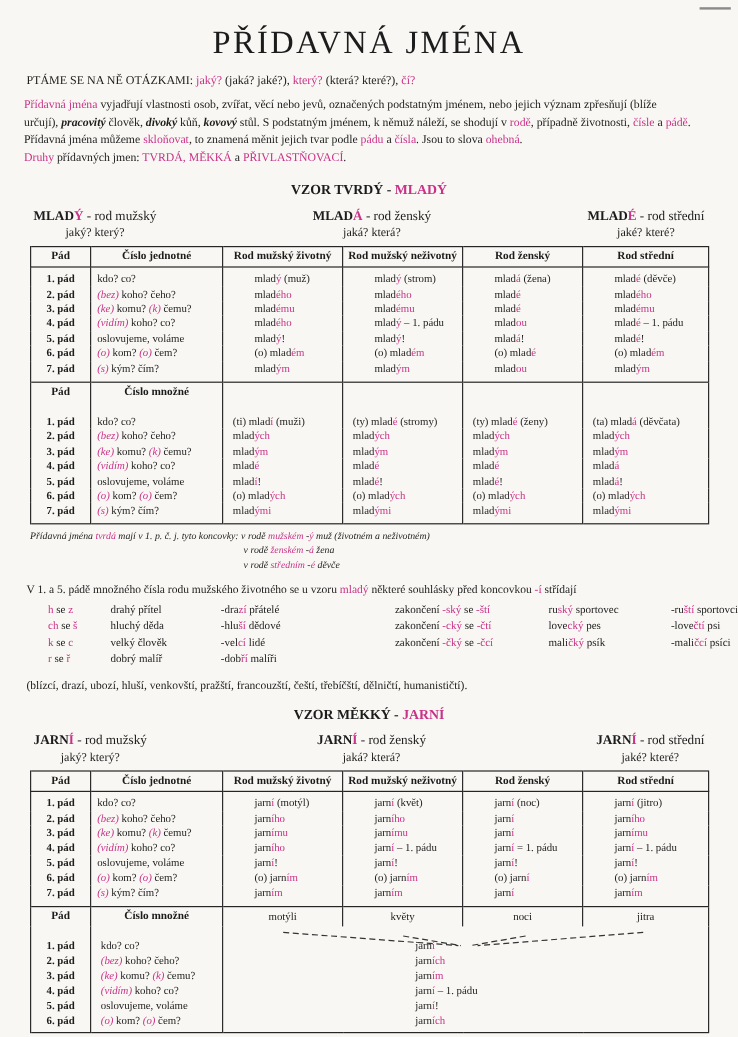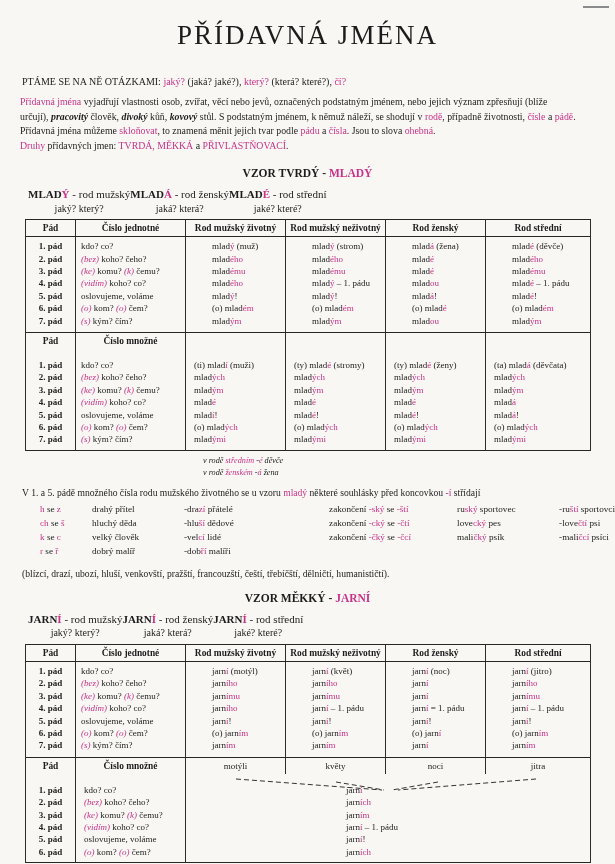--- a/index.html
+++ b/index.html
@@ -10,25 +10,25 @@
   }
   .acc{color:var(--acc,#c93288);}
   .bld{font-weight:bold;}
   .ita{font-style:italic;}
 
   .artifact{position:absolute;top:6px;right:6px;width:26px;height:2px;background:#8a8a8a;}
 
   .title{
     text-align:center;margin-top:20px;font-size:27px;letter-spacing:2px;
   }
-  .qline{margin:25px 0 0 22px;font-size:10px;}
+  .qline{margin:11px 0 0 22px;font-size:10px;}
   .intro{margin:8px 22px 0 20px;font-size:9.8px;line-height:1.5;}
 
   .vzor{ text-align:center;font-size:11.5px;margin-top:13px;}
-  .genders{display:flex;margin:8px 28px 0 28px;font-size:10px;font-family:Liberation Serif, serif;}
+  .genders{display:flex;justify-content:space-between;margin:8px 28px 0 28px;font-size:10px;font-family:Liberation Serif, serif;}
   .gender{text-align:center;line-height:1.35;}
   .gender .gname{font-size:11px;}
 
   table.decl{
     margin:4px 16px 0 25px;border-collapse:collapse;width:565px;font-size:9px;
     border:1.6px solid #262626;table-layout:fixed;
   }
   table.decl col.c1{width:50px;} table.decl col.c2{width:110px;}
   table.decl col.c3{width:100px;} table.decl col.c4{width:100px;}
   table.decl col.c5{width:100px;} table.decl col.c6{width:105px;}
@@ -244,22 +244,23 @@
         <td class="c-q"><span class="acc ita">(s)</span> kým? čím?</td>
         <td class="c-form">mlad<span class="acc">ými</span></td>
         <td class="c-form">mlad<span class="acc">ými</span></td>
         <td class="c-form">mlad<span class="acc">ými</span></td>
         <td class="c-form">mlad<span class="acc">ými</span></td>
       </tr>
     </tbody>
 </table>
 
 <div class="notes">
+  <div><span class="ita">Přídavná jména </span><span class="acc ita">tvrdá</span><span class="ita"> mají v 1. p. č. j. tyto koncovky:  </span><span class="ita">v rodě </span><span class="acc ita">mužském</span><span class="ita">  -</span><span class="acc ita">ý</span><span class="ita">  muž (životném a neživotném)</span></div>
+  <div class="indent"><span class="ita">v rodě </span><span class="acc ita">ženském</span><span class="ita">  -</span><span class="acc ita">á</span><span class="ita">  žena</span></div>
   <div class="indent"><span class="ita">v rodě </span><span class="acc ita">středním</span><span class="ita">  -</span><span class="acc ita">é</span><span class="ita">  děvče</span></div>
-  <div class="indent"><span class="ita">v rodě </span><span class="acc ita">ženském</span><span class="ita">  -</span><span class="acc ita">á</span><span class="ita">  žena</span></div>
 </div>
 
 <div class="altintro">V 1. a 5. pádě množného čísla rodu mužského životného se u vzoru <span class="acc">mladý</span> některé souhlásky před koncovkou  <span class="acc">-í</span>  střídají</div>
 
 <div class="altwrap">
   <div class="altcol left">
       <div class="alt-line">
         <span class="alt-rule"><span class="acc">h</span> se <span class="acc">z</span></span>
         <span class="alt-from">drahý přítel</span>
         <span>- </span>

